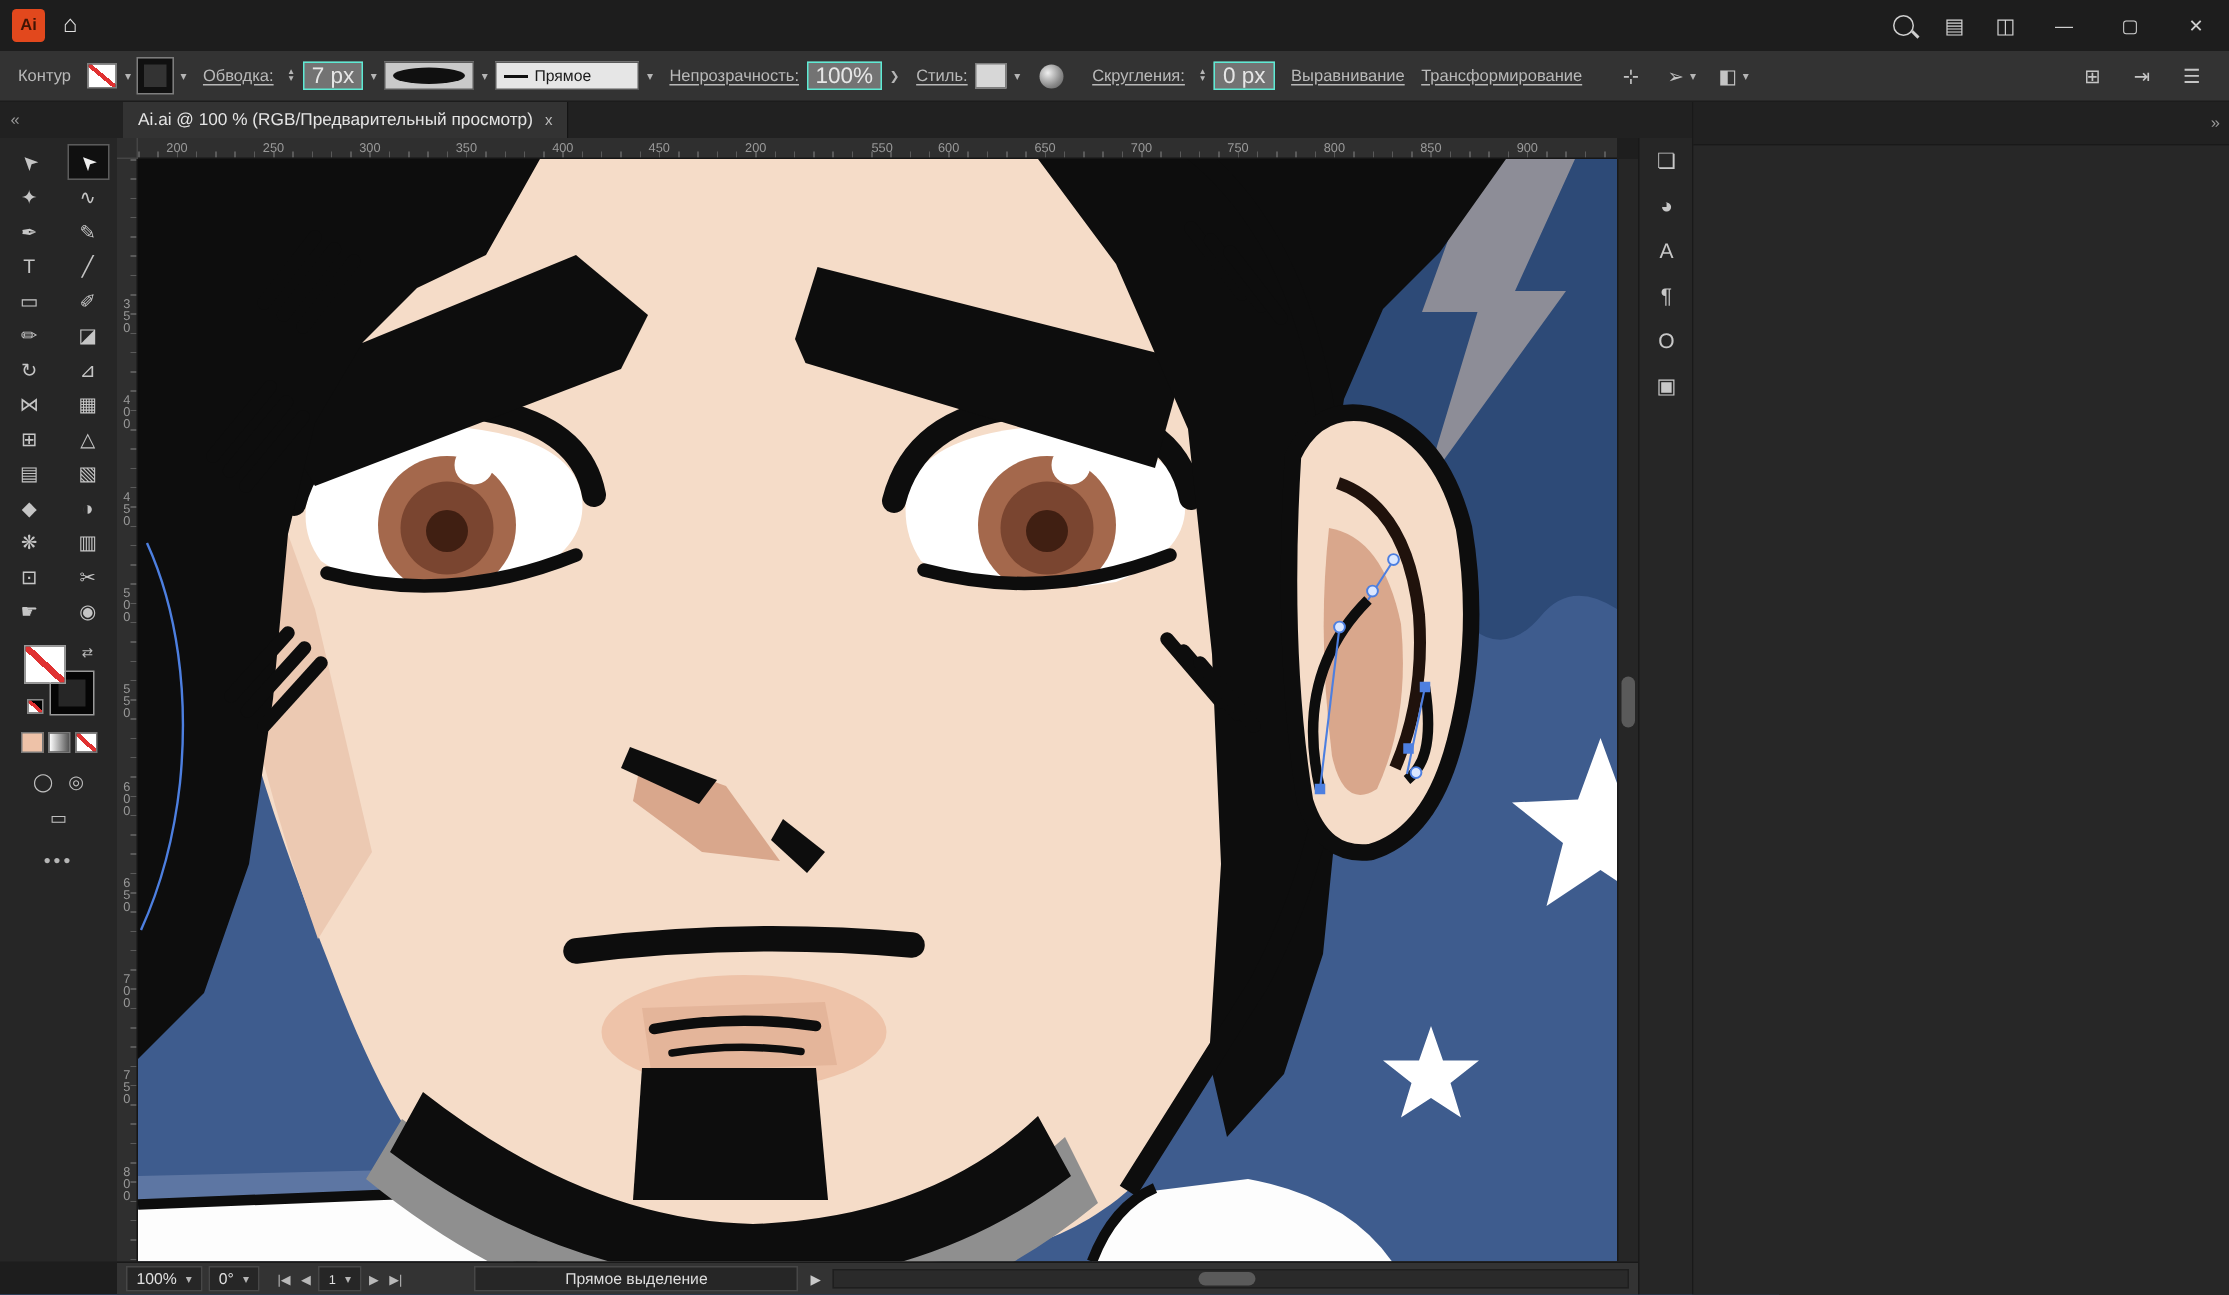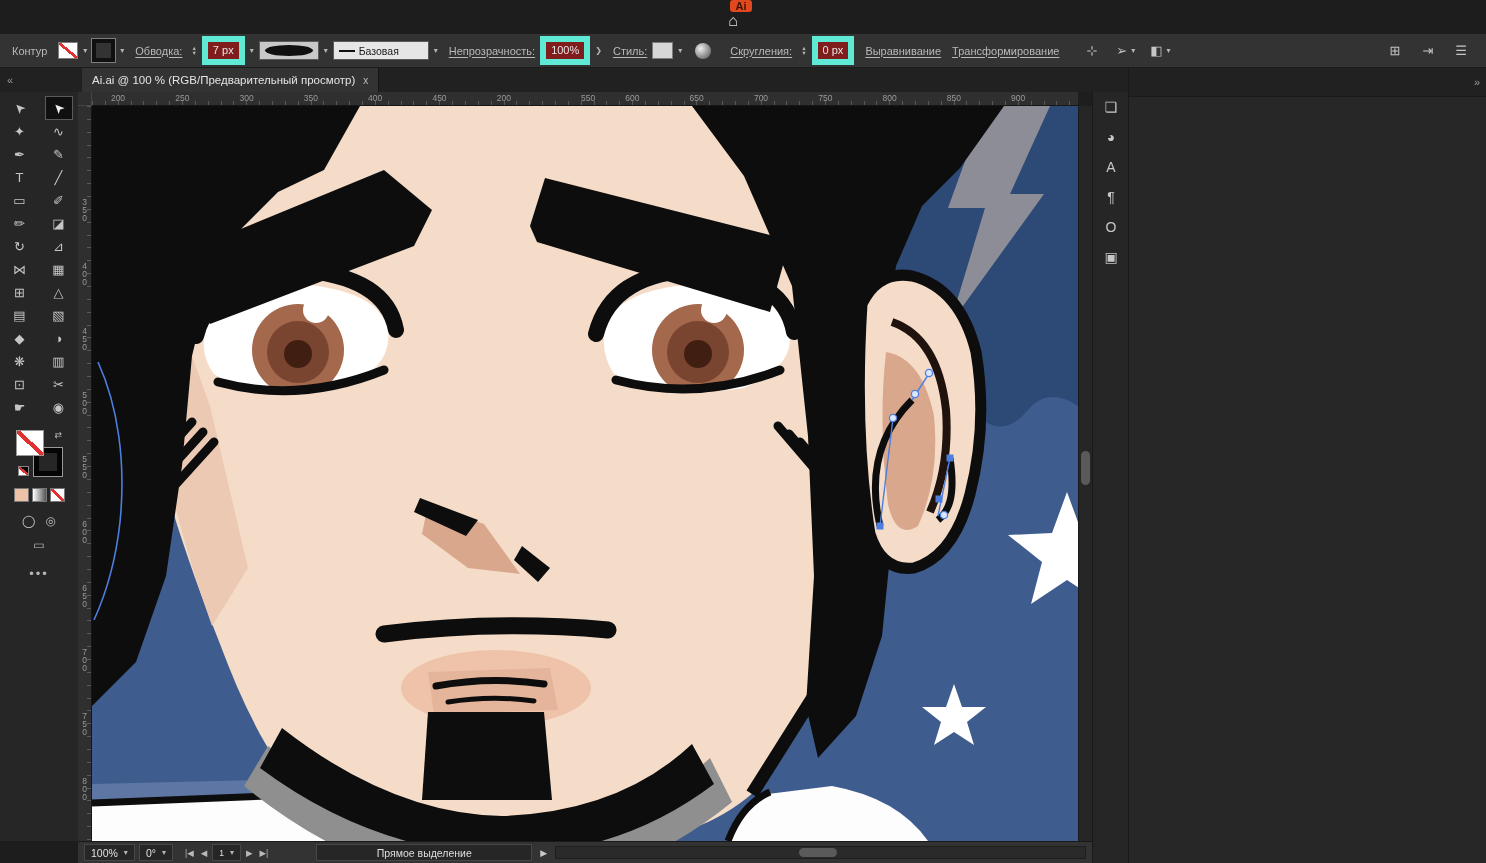--- a/index.html
+++ b/index.html
@@ -9,40 +9,40 @@
     -webkit-font-smoothing:antialiased;
   }
   :root{
     --c-bg:#3e5c8e; --c-bg-dark:#2d4a77; --c-lightning:#8d8d97;
     --c-skin:#f5dcc8; --c-skin-shade:#ecc9b2; --c-skin-shade2:#d9a78c;
     --c-hair:#0d0d0d; --c-iris:#a4684c; --c-iris-dark:#7a4530; --c-pupil:#401f12;
     --c-select:#4d7fe0; --c-gray-beard:#8f8f8f; --c-white:#ffffff; --c-accent-red:#e03131;
   }
   
   #titlebar{position:absolute;left:0;top:0;width:1486px;height:34px;background:#1d1d1d;
-    display:flex;align-items:center;border-bottom:1px solid #111;flex-direction:column;}
+    display:flex;align-items:center;border-bottom:1px solid #111;}
   .app-logo{width:22px;height:22px;margin:0 12px 0 8px;background:#e2481d;border-radius:3px;
     display:flex;align-items:center;justify-content:center;font-size:11px;font-weight:bold;color:#401405;}
   .home-glyph{font-size:16px;color:#e0e0e0;margin-right:20px;}
   .menu{display:flex;align-items:center;height:100%;}
   .menu-item{padding:0 9px;font-size:12.5px;color:#d8d8d8;height:100%;display:flex;align-items:center;cursor:default;}
   .tb-right{margin-left:auto;display:flex;align-items:center;height:100%;}
   .tb-icon{width:34px;height:34px;display:flex;align-items:center;justify-content:center;color:#cfcfcf;font-size:14px;}
   .search-shape{width:12px;height:12px;border:1.6px solid #cfcfcf;border-radius:50%;position:relative;}
   .search-shape::after{content:"";position:absolute;width:6px;height:1.6px;background:#cfcfcf;
     right:-5px;bottom:-1px;transform:rotate(45deg);}
   .win-btn{width:44px;height:34px;display:flex;align-items:center;justify-content:center;color:#cfcfcf;font-size:12px;}
   
   #controlbar{position:absolute;left:0;top:34px;width:1486px;height:34px;background:#333;
     border-bottom:1px solid #1c1c1c;display:flex;align-items:center;font-size:11px;color:#c9c9c9;
     padding-left:12px;box-sizing:border-box;gap:5px;}
   .cb-label{color:#b9b9b9;text-decoration:underline;text-underline-offset:2px;margin-left:6px;white-space:nowrap;}
   .cb-plain{color:#b9b9b9;margin-right:6px;white-space:nowrap;}
-  .cb-field{background:#7f1d1d;border:6px solid #5eead4;height:17px;line-height:17px;padding:0 5px;
-    color:#e6e6e6;font-size:11px;white-space:nowrap;}
+  .cb-field{background:#737373;border:1px solid #5eead4;height:17px;line-height:17px;padding:0 5px;
+    color:#e6e6e6;font-size:15px;white-space:nowrap;}
   .caret{font-size:8px;color:#b5b5b5;}
   .stepper{display:flex;flex-direction:column;font-size:5.5px;line-height:5px;color:#b5b5b5;margin-left:4px;}
   .swatch-none{width:18px;height:15px;border:1px solid #7d7d7d;
     background:linear-gradient(to top right,#fff 44%,var(--c-accent-red) 44%,var(--c-accent-red) 56%,#fff 56%);}
   .swatch-stroke{width:15px;height:15px;border:4px solid #101010;outline:1px solid #7d7d7d;background:#333;}
   .brush-box{width:58px;height:17px;background:#c9c9c9;border:1px solid #5a5a5a;display:flex;align-items:center;justify-content:center;}
   .style-box{width:84px;height:17px;background:#e6e6e6;border:1px solid #5a5a5a;color:#1a1a1a;
     display:flex;align-items:center;gap:4px;padding:0 5px;font-size:10.5px;}
   .style-line{width:16px;height:2px;background:#111;}
   .swatch-style{width:19px;height:15px;background:#d7d7d7;border:1px solid #7d7d7d;}
@@ -155,21 +155,21 @@
   <span class="cb-field">7 px</span>
   <span class="caret">▾</span>
   <span class="brush-box">
     <svg width="52" height="13">
         <ellipse cx="26" cy="6.5" rx="24" ry="5.5" fill="#101010"></ellipse>
       </svg>
   </span>
   <span class="caret">▾</span>
   <span class="style-box">
     <span class="style-line"></span>
-    <span>Базовая</span>
+    <span>Прямое</span>
   </span>
   <span class="caret">▾</span>
   <span class="cb-label">Непрозрачность:</span>
   <span class="cb-field">100%</span>
   <span class="caret">❯</span>
   <span class="cb-label">Стиль:</span>
   <span class="swatch-style"></span>
   <span class="caret">▾</span>
   <span class="globe"></span>
   <span class="cb-label">Скругления:</span>

